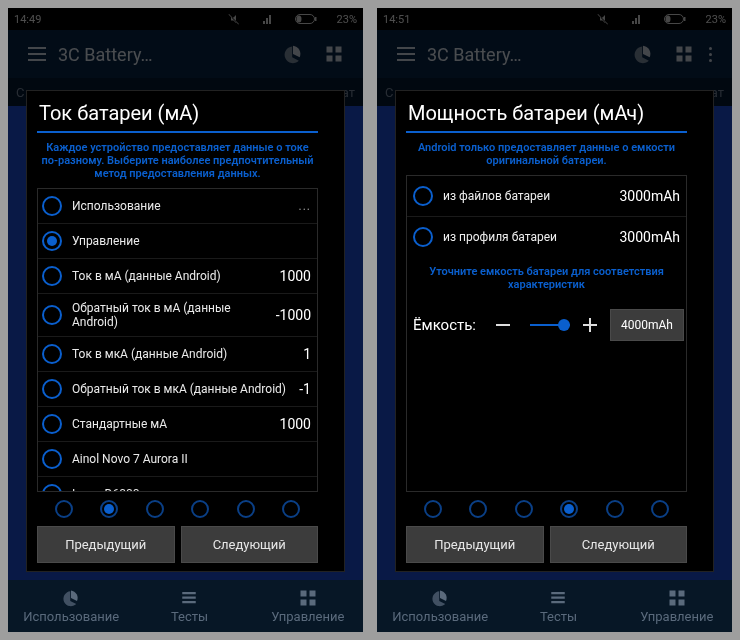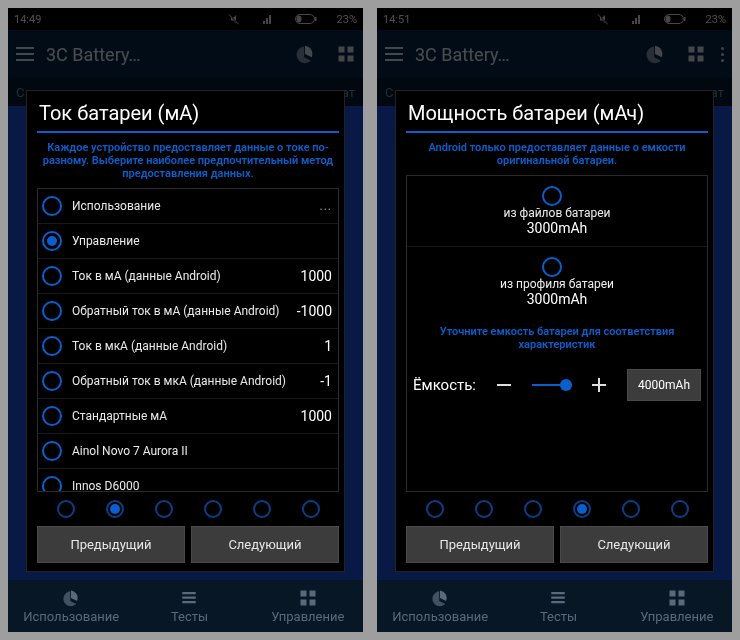--- a/index.html
+++ b/index.html
@@ -29,21 +29,21 @@
     padding: 0 6px;
     font-size: 11px;
     color: #eee;
   }
   .statusbar .right { display: flex; align-items: center; gap: 20px; }
   .app-toolbar {
     height: 48px;
     background: #082648;
     display: flex;
     align-items: center;
-    padding: 0 8px;
+    padding: 0 20px;
     gap: 12px;
   }
   .burger {
     width: 18px; height: 14px; display:flex; flex-direction:column; justify-content:space-between;
   }
   .burger span { height:2px; background:#cfd8e6; display:block; }
   .app-title { font-size: 18px; color:#e4ecf6; flex:1; }
   .tb-icon { fill:#cfd8e6; }
   .tb-dots { display:flex; flex-direction:column; gap:3px; margin-left:4px; }
   .tb-dots span { width:3px; height:3px; background:#cfd8e6; border-radius:50%; }
@@ -61,21 +61,21 @@
     color:#5a6a7c; font-size:13px;padding-left:8px;
   }
   .bt svg { fill:#5a6a7c; }
   .dialog-overlay {
     position:absolute; inset:0; background:rgba(0,0,0,0.68);
   }
   .dialog {
     position:absolute; left:18px; right:18px; top:82px; bottom:60px;
     background:#000; border:1px solid #222;
     display:flex; flex-direction:column;
-    padding:8px 5px 8px 10px;
+    padding:8px 26px 8px 10px;
   }
   .dlg-title {
     font-size:20px; color:#fff; padding:2px 0 6px 2px;
   }
   .dlg-divider { height:2px; background:#0a5fce; margin-bottom:4px; }
   .dlg-hint {
     color:#0a5fce; font-size:11px; text-align:center; padding:4px 4px 8px 4px; font-weight:600;
   }
   .dlg-body {
     flex:1; overflow:hidden; border:1px solid #2a2a2a; position:relative;
@@ -108,21 +108,21 @@
   }
   .dlg-btns {
     display:flex; gap:6px; margin-top:2px;
   }
   .dlg-btn {
     flex:1; background:#3c3c3c; color:#e6e6e6; text-align:center;
     padding:10px 4px; font-size:13px; border:1px solid #4a4a4a;
   }
   
   .cap-row {
-    display:flex; align-items:center; padding:10px 6px; font-size:12px;flex-direction:column;
+    display:flex; align-items:center; padding:10px 6px; font-size:12px;
   }
   .cap-row .radio { }
   .cap-label { flex:1; color:#eee; }
   .cap-val { color:#fff; font-size:14px; }
   .hint2 {
     color:#0a5fce; font-size:11px; text-align:center; font-weight:600; padding:8px 8px 10px 8px;
   }
   .slider-row {
     display:flex; align-items:center; gap:20px; padding:8px 6px;
   }

